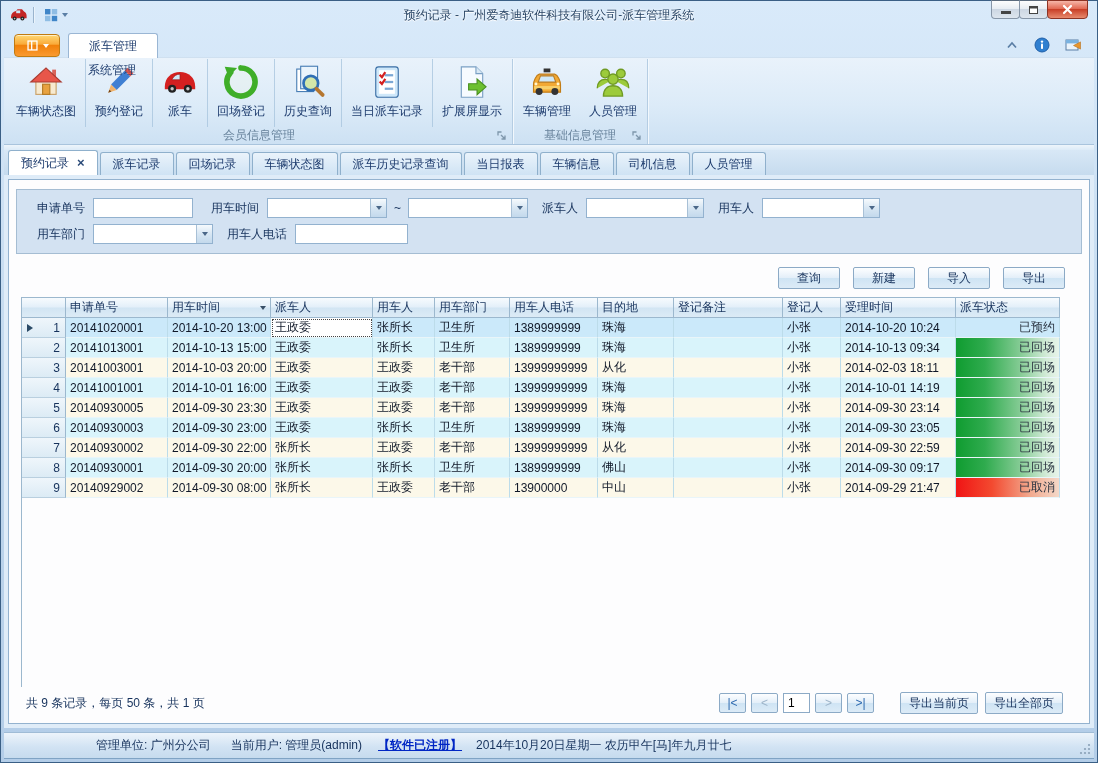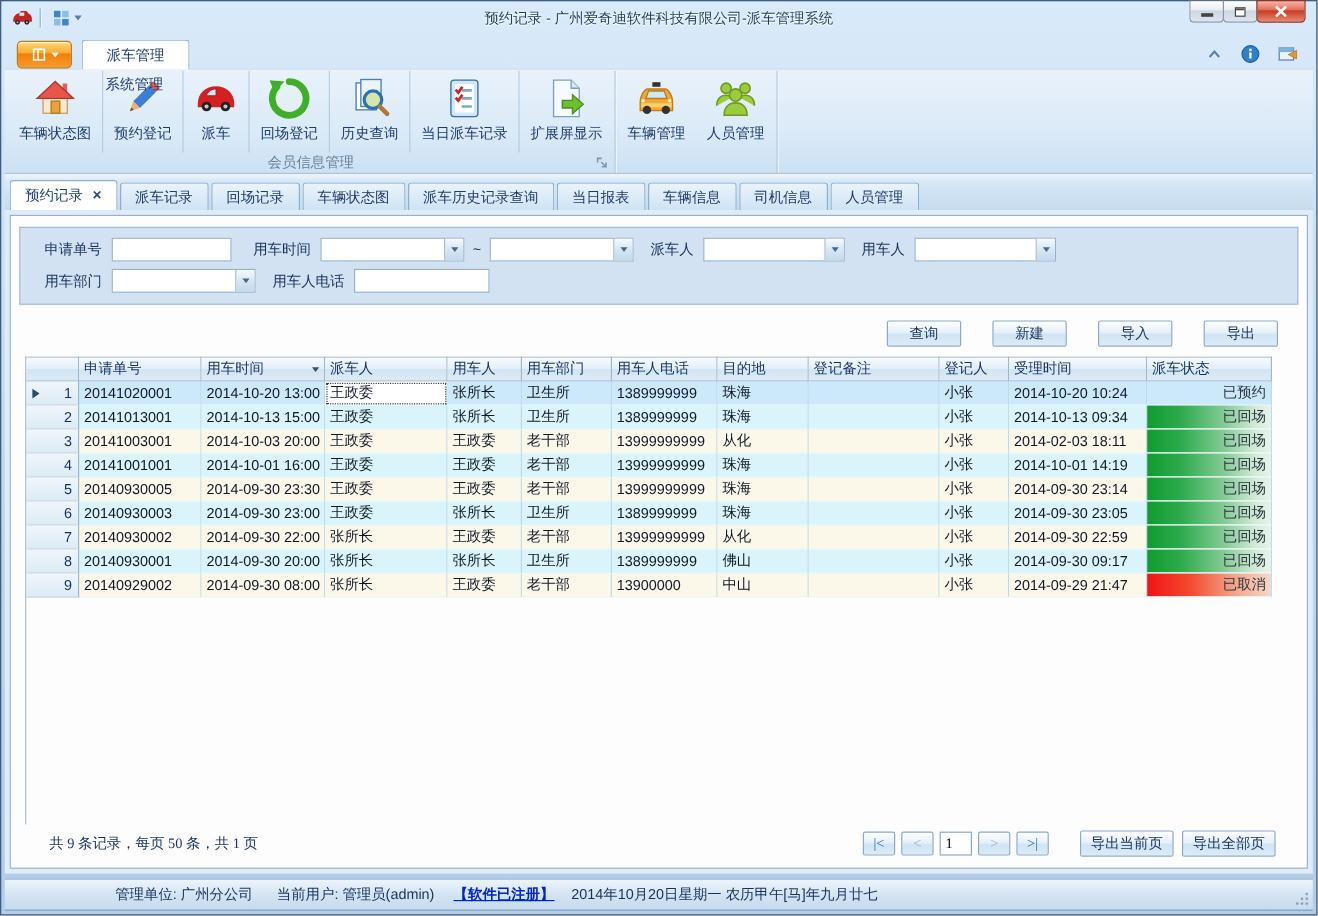--- a/index.html
+++ b/index.html
@@ -64,21 +64,21 @@
   .filter-row { display:flex; align-items:center; height:26px; }
   .flabel { color:#16325c; margin-right:8px; white-space:nowrap; }
   .txt { height:20px; border:1px solid #93b2cf; background:#fff; padding:0 3px; font:inherit; }
   .combo { display:inline-flex; height:20px; border:1px solid #93b2cf; background:#fff; }
   .combo .cbx { flex:1; }
   .combo .cbtn { width:16px; border-left:1px solid #a8c0d6; background:linear-gradient(#f6fafd,#d7e6f3 50%,#c3d9ec);
     display:flex; align-items:center; justify-content:center; }
   .tri-down { width:0; height:0; border-left:3.5px solid transparent; border-right:3.5px solid transparent; border-top:4px solid #4a6788; }
   .tilde { color:#16325c; margin:0 7px; }
 
-  .action-row { display:flex; justify-content:flex-end; margin:13px 24px 0 0; gap:26px; }
+  .action-row { display:flex; justify-content:flex-end; margin:13px 24px 0 0; gap:13px; }
   .btn { min-width:62px; height:22px; border:1px solid #8caac6; border-radius:2px; color:#16325c;
     background:linear-gradient(#fdfeff,#e4eff9 48%,#cfe4f4 52%,#dcebf7); display:inline-flex; align-items:center; justify-content:center;
     padding:0 8px; cursor:default; font:inherit; }
 
   
   .grid { margin:8px 28px 0 12px; flex:1; display:flex; flex-direction:column; overflow:hidden; border-left:1px solid #9cb8ce; }
   .grid-header { display:flex; height:21px; flex:none; }
   .hcell { height:21px; border:1px solid #9cb8ce; border-left:none; margin-right:-0px;
     background:linear-gradient(#f7fbfe,#e3eff9 48%,#d2e5f3 52%,#dcebf6); color:#16325c;
     display:flex; align-items:center; justify-content:space-between; padding:0 4px; overflow:hidden; white-space:nowrap; }
@@ -91,21 +91,21 @@
   .rarrow { position:absolute; left:5px; width:0; height:0; border-top:4px solid transparent; border-bottom:4px solid transparent; border-left:6px solid #2a4a66; }
   .grow.cur  .gcell { background:#cbe9fa; }
   .grow.cyan .gcell { background:#d9f4fb; }
   .grow.cream .gcell { background:#fcf8e9; }
   .gcell.focus { background:#fff !important; outline:1px dotted #444; outline-offset:-2px; }
   .gcell.st { justify-content:flex-end; color:#2a3340; }
   .gcell.st-returned { background:linear-gradient(90deg,#0f9c30,#2fab4e 28%,#84cb94 62%,#d3ebd8 88%,#e8f4ea) !important; }
   .gcell.st-cancelled { background:linear-gradient(90deg,#f01414,#f34a30 35%,#f2a98e 72%,#f4d8c8) !important; }
   .grid-empty { flex:1; background:#fdfdfe; }
 
-  .grid-footer { height:36px; flex:none; display:flex; align-items:center; padding:0 26px 4px 32px; color:#16325c;font-family:Liberation Serif, serif; }
+  .grid-footer { height:36px; flex:none; display:flex; align-items:center; padding:0 26px 4px 17px; color:#16325c; }
   .gf-summary { flex:1; }
   .pager { display:flex; align-items:center; gap:5px; margin-right:26px; }
   .pg-btn { width:27px; height:20px; border:1px solid #8caac6; border-radius:2px; color:#2f6bb0;
     background:linear-gradient(#fdfeff,#e4eff9 48%,#cfe4f4 52%,#dcebf7); display:inline-flex; align-items:center; justify-content:center; font:inherit; }
   .pg-btn.dis { color:#9db4c9; }
   .pg-page { width:27px; height:20px; border:1px solid #8caac6; background:#fff; padding:0 4px; font:inherit; }
   .exports { display:flex; gap:7px; }
 
   
   .statusbar { height:27px; margin-top:4px; border-top:1px solid #a0bcd6; border-bottom:1px solid #7fa3c4;
@@ -301,20 +301,26 @@
                   <path d="M2 21.5c0-5 2.8-7.8 7-7.8 1.8 0 3.3.5 4.5 1.4"></path>
                   <circle cx="23" cy="8.5" r="3.8"></circle>
                   <path d="M18.5 15.1c1.2-.9 2.7-1.4 4.5-1.4 4.2 0 7 2.8 7 7.8"></path>
                   <circle cx="16" cy="13.5" r="4.6"></circle>
                   <path d="M7.5 28.5c0-6 3.5-9.2 8.5-9.2s8.5 3.2 8.5 9.2z"></path>
                 </g>
               </svg></span>
             <div class="rbl">人员管理</div>
           </div>
         </div>
+        <div class="rglabel"><span>基础信息管理</span><span class="launcher">
+            <svg viewBox="0 0 11 11" width="100%" height="100%">
+              <path d="M2 5.5V2h3.5" fill="none" stroke="#7e96ab" stroke-width="1.3"></path>
+              <path d="M5 5l4 4M9 5.5V9H5.5" fill="none" stroke="#7e96ab" stroke-width="1.3"></path>
+            </svg>
+          </span></div>
       </div>
     </div>
   <div class="ribbon-gap"></div>
 
   <div class="doctabs" id="doc-tabs">
       <div class="dtab active">
         <span class="tab-reservation-records-label">预约记录</span>
         <span class="dtx">×</span>
       </div>
       <div class="dtab">

